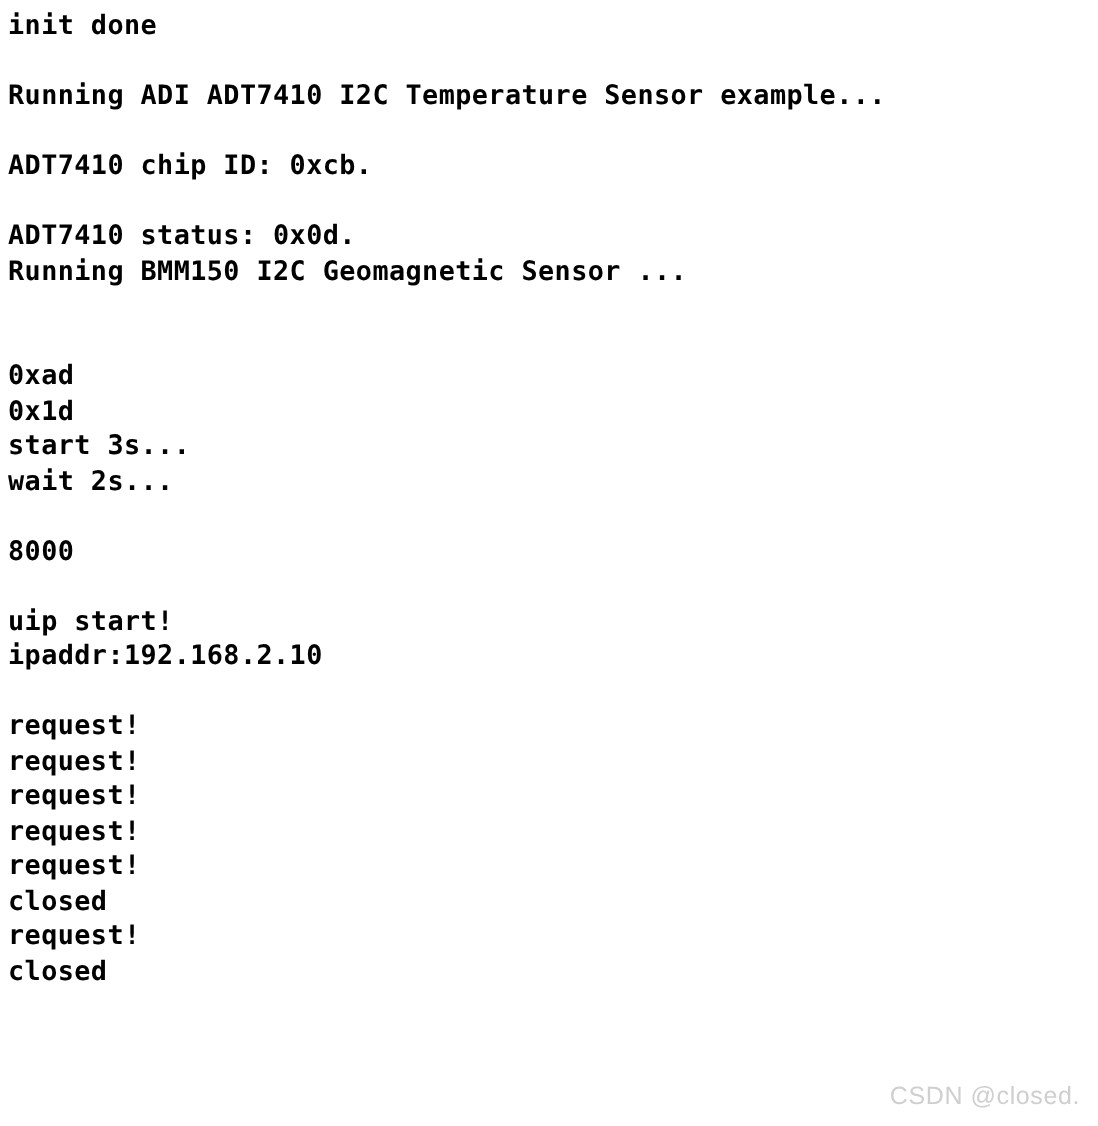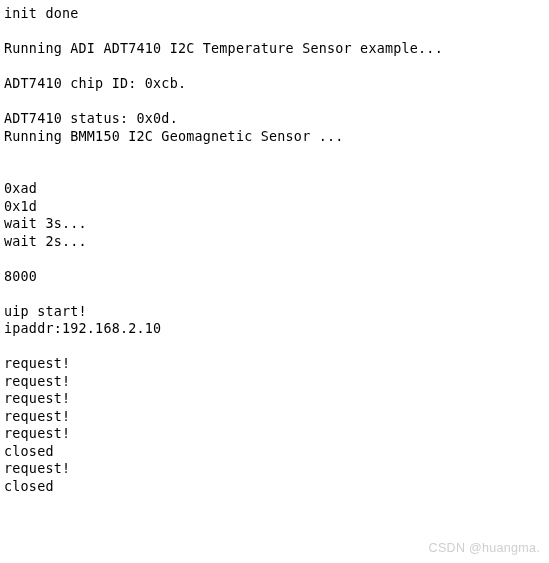--- a/index.html
+++ b/index.html
@@ -14,20 +14,21 @@
     overflow: hidden;
     font-family: "DejaVu Sans Mono", "Liberation Mono", monospace;
   }
   #console-output {
     position: absolute;
     left: 0;
     top: 0;
     width: 549px;
     padding: 5px 0 0 4px;
     box-sizing: border-box;
+    font-weight: bold;
   }
   .log-line {
     font-family: "DejaVu Sans Mono", "Liberation Mono", monospace;
     font-size: 13.4px;
     line-height: 17.5px;
     color: #000000;
     white-space: pre;
     letter-spacing: 0.22px;
     height: 17.5px;
   }
@@ -56,31 +57,31 @@
     <div class="log-line">Running ADI ADT7410 I2C Temperature Sensor example...</div>
     <div class="log-line blank">&nbsp;</div>
     <div class="log-line">ADT7410 chip ID: 0xcb.</div>
     <div class="log-line blank">&nbsp;</div>
     <div class="log-line">ADT7410 status: 0x0d.</div>
     <div class="log-line">Running BMM150 I2C Geomagnetic Sensor ...</div>
     <div class="log-line blank">&nbsp;</div>
     <div class="log-line blank">&nbsp;</div>
     <div class="log-line">0xad</div>
     <div class="log-line">0x1d</div>
-    <div class="log-line">wait 3s...</div>
+    <div class="log-line">start 3s...</div>
     <div class="log-line">wait 2s...</div>
     <div class="log-line blank">&nbsp;</div>
     <div class="log-line">8000</div>
     <div class="log-line blank">&nbsp;</div>
     <div class="log-line">uip start!</div>
     <div class="log-line">ipaddr:192.168.2.10</div>
     <div class="log-line blank">&nbsp;</div>
     <div class="log-line">request!</div>
     <div class="log-line">request!</div>
     <div class="log-line">request!</div>
     <div class="log-line">request!</div>
     <div class="log-line">request!</div>
     <div class="log-line">closed</div>
     <div class="log-line">request!</div>
     <div class="log-line">closed</div>
   </div>
 
-<div id="watermark">CSDN @huangma.</div>
+<div id="watermark">CSDN @closed.</div>
 
 </body></html>

